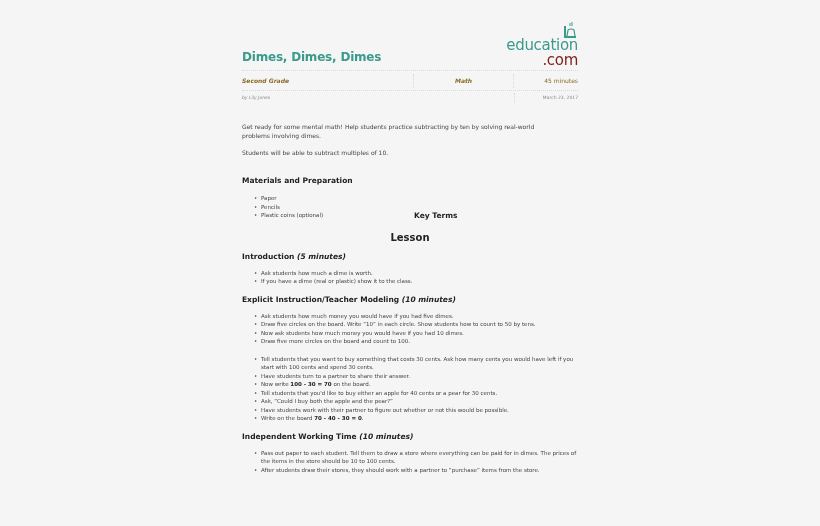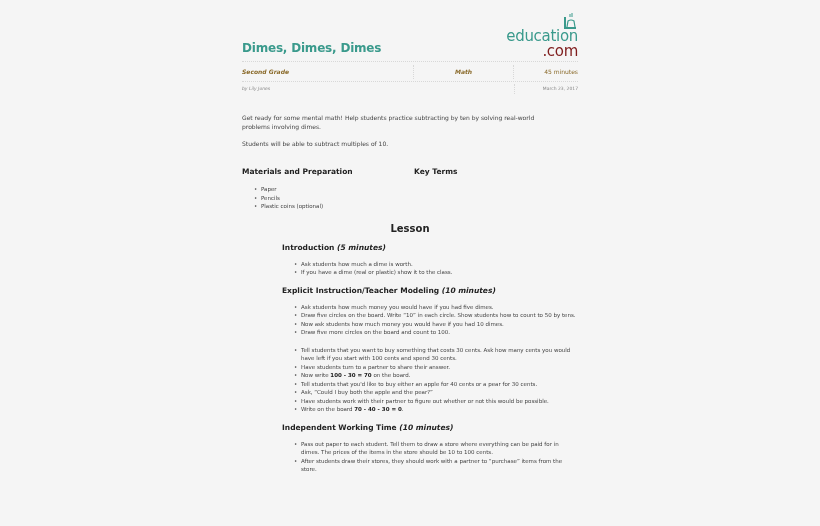--- a/index.html
+++ b/index.html
@@ -1,43 +1,43 @@
 <!DOCTYPE html>
 <html><head>
   <meta charset="utf-8">
   <style>
     * { box-sizing: border-box; margin: 0; padding: 0; }
     html, body { width: 820px; height: 526px; background: #f5f5f5; overflow: hidden; }
     body { font-family: "DejaVu Sans", sans-serif; color: #333; position: relative; }
-    .page { position: absolute; left: 242px; top: 35px; width: 336px; }
+    .page { position: absolute; left: 242px; top: 44px; width: 336px; }
     .header { display: flex; justify-content: space-between; align-items: flex-end; height: 24px; }
     .title { font-family: "DejaVu Sans", sans-serif; font-weight: bold; color: #3a9a8c; font-size: 12px; letter-spacing: -0.2px; position: relative; top: -4px; }
     .logo { display: flex; align-items: flex-end; color: #3a9a8c; font-size: 15px; letter-spacing: -0.3px; line-height: 1; flex-direction: column; }
     .logo svg { margin-right: 1px; }
     .logo .com { color: #7f1d1d; }
     .meta-row { display: flex; border-top: 1px dotted #d8d8d8; margin-top: 2px; height: 20px; align-items: center; font-size: 6px; }
     .meta-row .grade { flex: 0 0 172px; color: #8a6a2a; font-weight: bold; font-style: italic; border-right: 1px dotted #d8d8d8; height: 14px; line-height: 14px; }
     .meta-row .subject { flex: 0 0 100px; text-align: center; color: #8a6a2a; font-weight: bold; font-style: italic; border-right: 1px dotted #d8d8d8; height: 14px; line-height: 14px; }
     .meta-row .duration { flex: 1; text-align: right; color: #8a6a2a; height: 14px; line-height: 14px; }
     .meta-row2 { display: flex; border-top: 1px dotted #d8d8d8; height: 14px; align-items: center; font-size: 4.5px; color: #888; }
     .meta-row2 .author { flex: 0 0 272px; font-style: italic; }
     .meta-row2 .date { flex: 1; text-align: right; border-left: 1px dotted #d8d8d8; height: 10px; line-height: 10px; }
     .intro { margin-top: 18px; font-size: 6px; line-height: 9px; color: #444; width: 315px; }
     h2 { font-size: 10px; font-weight: bold; color: #222; margin-top: 14px; }
     .obj-text { font-size: 6px; color: #444; margin-top: 9px; }
-    .two-col { display: flex; margin-top: 20px; }
+    .two-col { display: flex; margin-top: 20px; align-items: flex-end; }
     .two-col .col1 { width: 172px; }
     h3 { font-size: 7.5px; font-weight: bold; color: #222; }
     h3 .time { font-style: italic; }
     ul { list-style: none; margin-left: 12px; }
     ul li { font-size: 5.5px; line-height: 8.5px; color: #444; position: relative; padding-left: 7px; }
     ul li::before { content: "\2022"; position: absolute; left: 0; top: 0; }
     .materials-list { margin-top: 9px; }
     .lesson-h { margin-top: 12px; text-align: center; }
-    .sub { margin-top: 9px; margin-left: 40px; }
+    .sub { margin-top: 9px; }
     .sub ul { margin-top: 8px; }
     b { font-weight: bold; color: #222; }
   </style>
 </head>
 <body>
 
 <div class="page">
   <div class="header">
     <div class="title">Dimes, Dimes, Dimes</div>
     <div class="logo">

